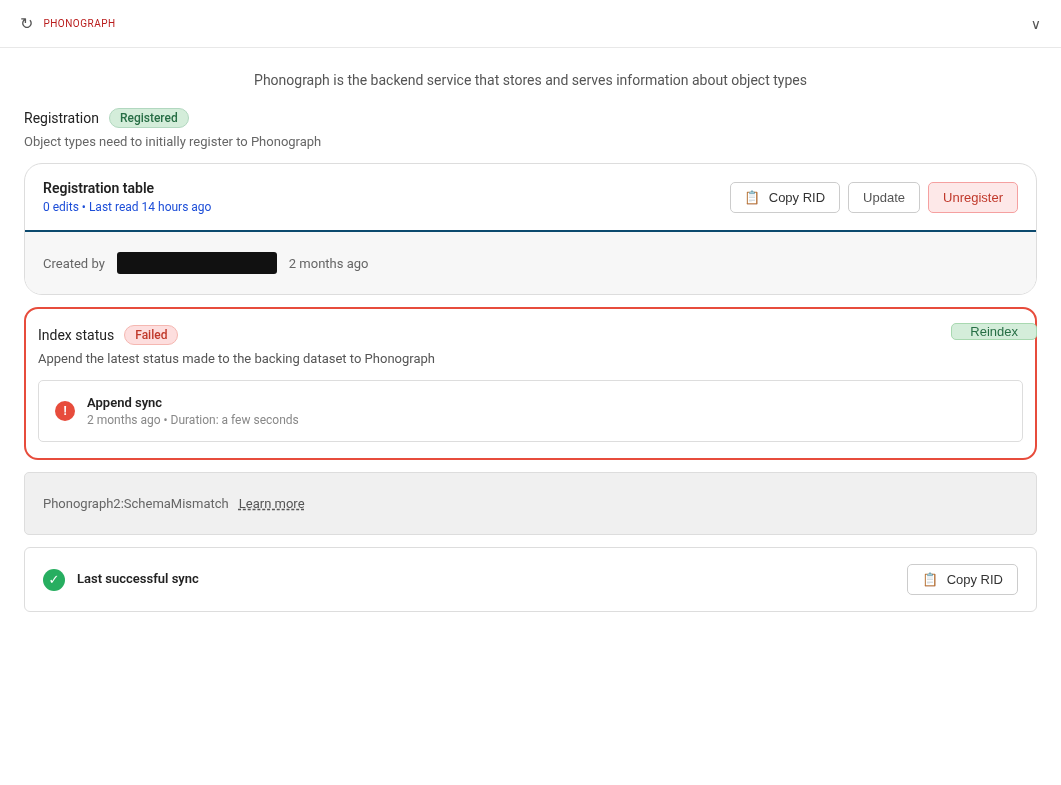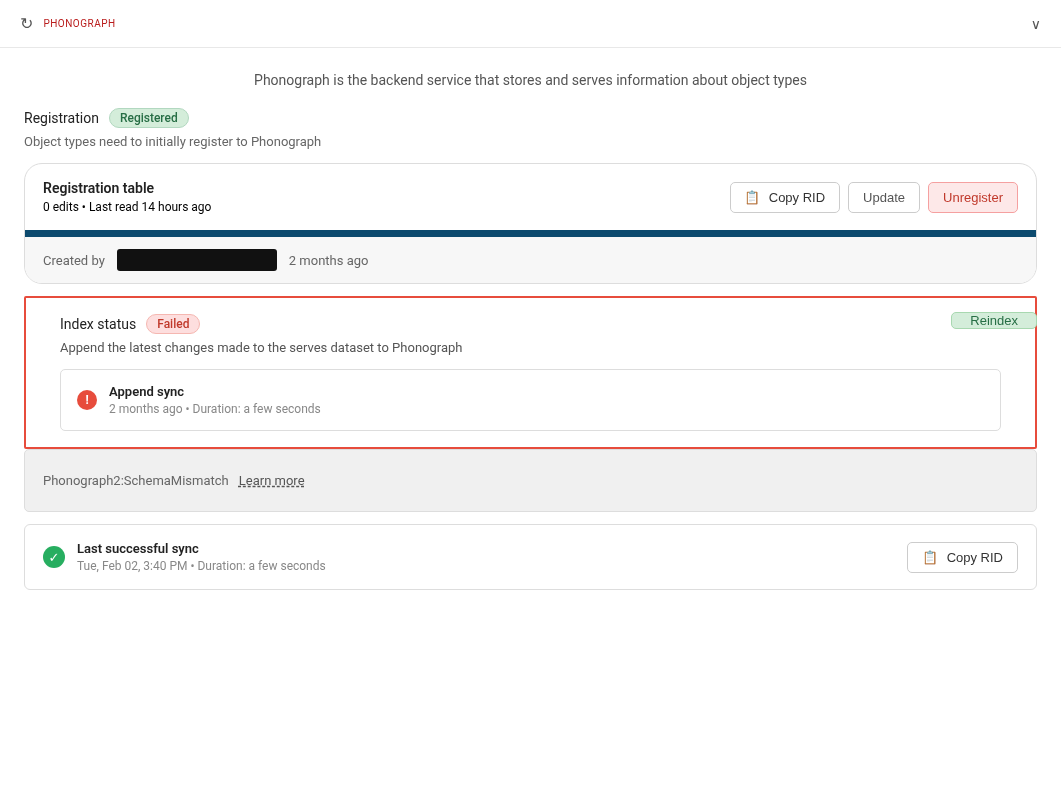--- a/index.html
+++ b/index.html
@@ -119,21 +119,21 @@
 
     .card-info-title {
       font-weight: 600;
       font-size: 14px;
       color: #222;
       margin-bottom: 4px;
     }
 
     .card-info-subtitle {
       font-size: 12px;
-      color: #000000;
+      color: #1d4ed8;
     }
 
     .card-actions {
       display: flex;
       gap: 8px;
       align-items: center;
     }
 
     .btn {
       display: inline-flex;
@@ -170,25 +170,25 @@
     .btn-reindex {
       border: 1px solid #a8d8b0;
       background: #d4edda;
       color: #276e45;
       padding: 0 18px;
     }
 
     
     .card-footer {
       background: #f7f7f7;
-      padding: 12px 18px;
+      padding: 20px 18px;
       display: flex;
       align-items: center;
       gap: 12px;
-      border-top: 7px solid #0c4a6e;
+      border-top: 2px solid #0c4a6e;
     }
 
     .created-by-label {
       color: #666;
       font-size: 13px;
     }
 
     .redacted-block {
       width: 160px;
       height: 22px;
@@ -348,26 +348,26 @@
       </div>
       <div class="card-footer">
         <span class="created-by-label">Created by</span>
         <div class="redacted-block"></div>
         <span class="time-ago">2 months ago</span>
       </div>
     </div>
 
     <div style="position: relative; margin-top: 8px;">
 
-      <div style="border: 2px solid #e74c3c; border-radius: 2px; padding: 16px 34px; background: #fff;">
+      <div style="border: 2px solid #e74c3c; border-radius: 14px; padding: 16px 12px; margin-bottom: 12px; background: #fff;">
         <div class="index-header">
           <span class="section-title">Index status</span>
           <span class="badge badge-failed">Failed</span>
         </div>
-        <p class="index-subtitle">Append the latest changes made to the serves dataset to Phonograph</p>
+        <p class="index-subtitle">Append the latest status made to the backing dataset to Phonograph</p>
 
         <div class="sync-card">
           <div class="sync-icon-error">
             <span>!</span>
           </div>
           <div>
             <div class="sync-info-title">Append sync</div>
             <div class="sync-info-subtitle">2 months ago • Duration: a few seconds</div>
           </div>
         </div>
@@ -383,21 +383,20 @@
         <span class="schema-text">Phonograph2:SchemaMismatch</span>
         <a class="learn-more-link">Learn more</a>
       </div>
 
       <div class="last-sync-card">
         <div class="sync-icon-success">
           <span>✓</span>
         </div>
         <div style="flex:1">
           <div class="sync-info-title">Last successful sync</div>
-          <div class="sync-info-subtitle">Tue, Feb 02, 3:40 PM • Duration: a few seconds</div>
         </div>
         <button class="btn btn-copy">
           <span class="clipboard-icon">📋</span>
           <span>Copy RID</span>
         </button>
       </div>
 
     </div>
 
   </div>

